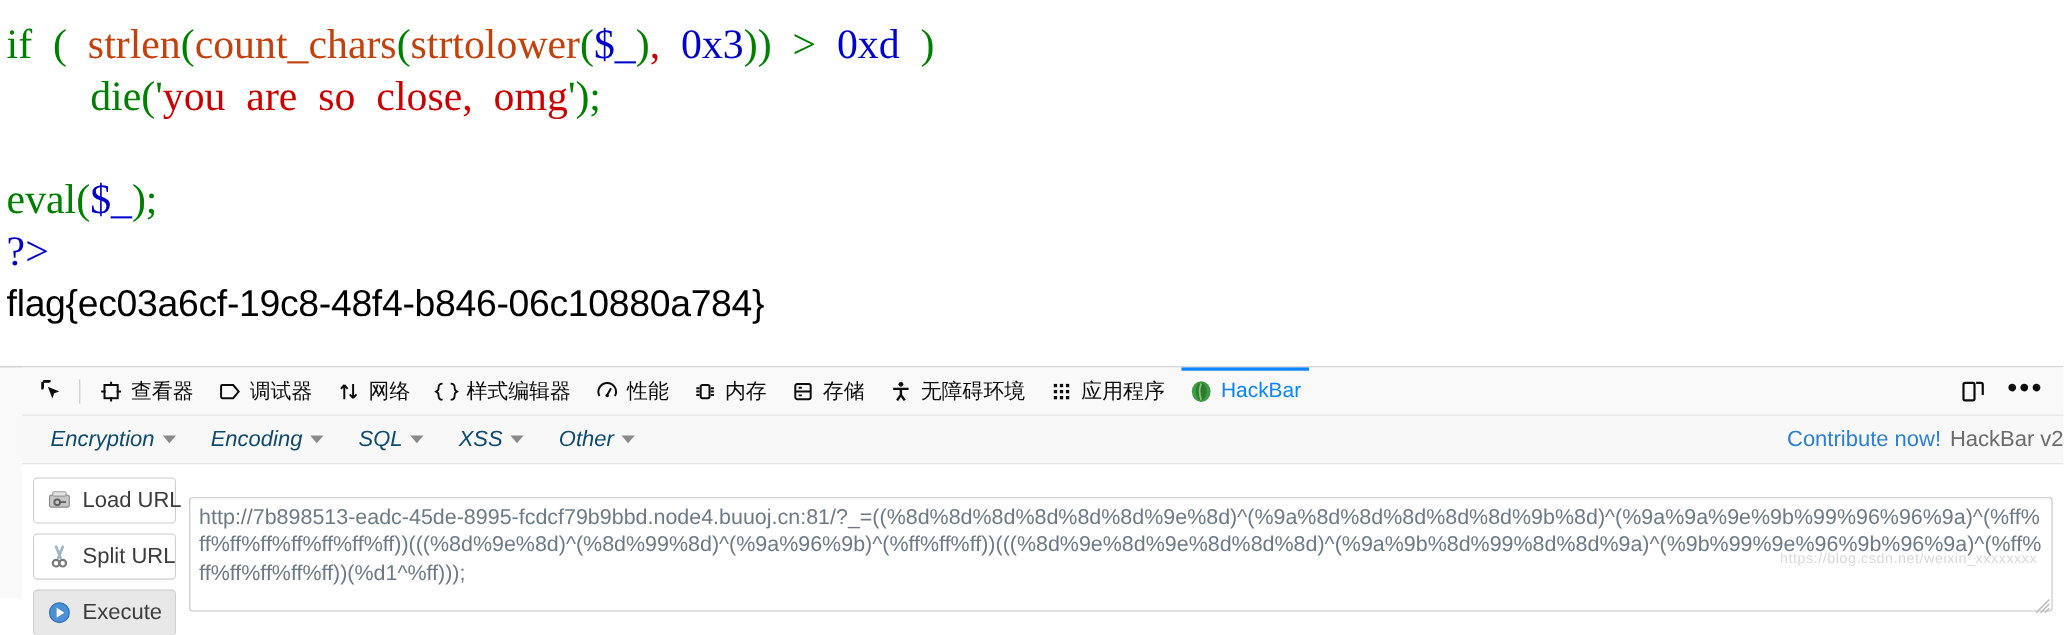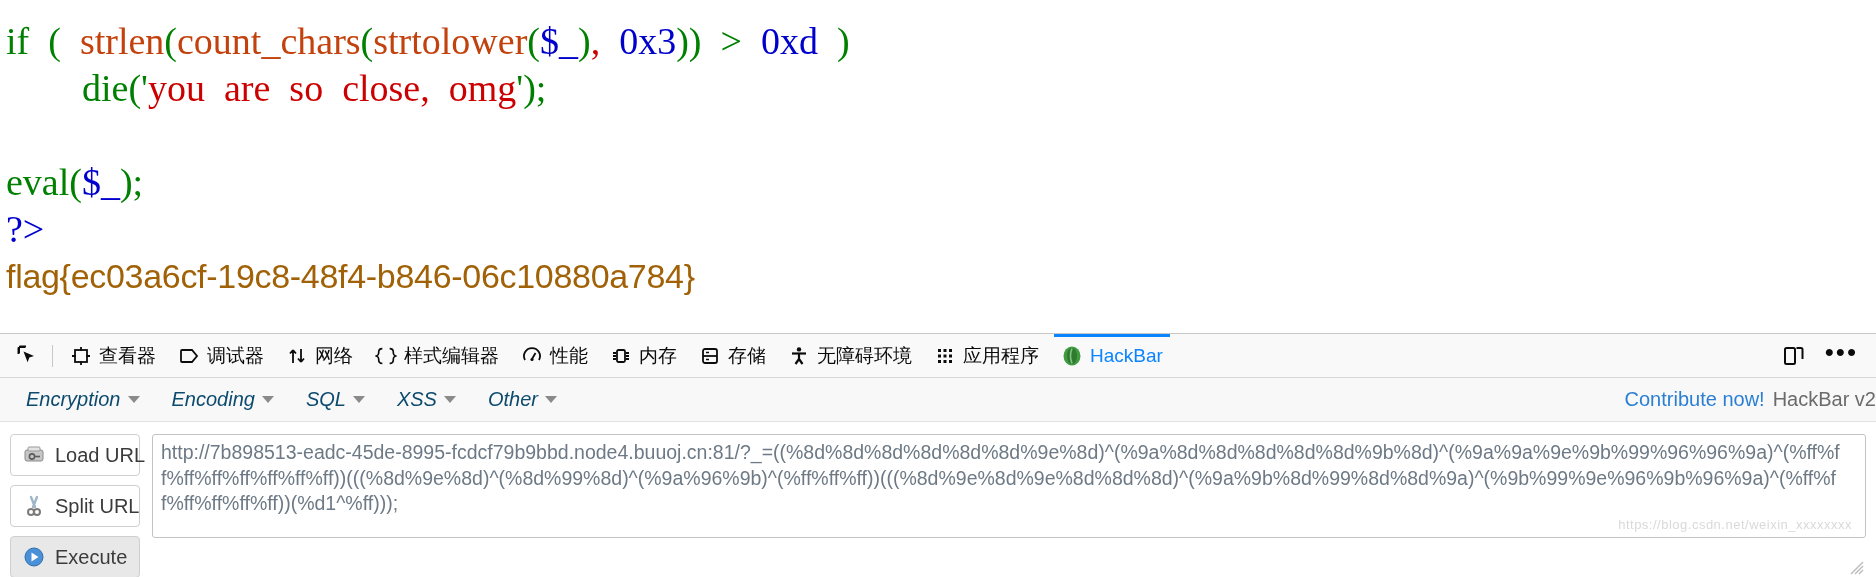--- a/index.html
+++ b/index.html
@@ -31,31 +31,32 @@
   .str     { color: #cc0000; }
   .num     { color: #0000cc; }
   .var     { color: #0000cc; }
   .tag     { color: #0000cc; }
   .op      { color: #008000; }
   .blank-line { display:block; height: 47px; }
 
   .flag-line {
     font-family: "Liberation Sans", sans-serif;
     font-size: 34px;
-    color: #a16207;
+    color: #000000;
     padding: 4px 0 0 6px;
     letter-spacing: -0.3px;
     white-space: nowrap;
   }
 
   
   .devtools {
     position: absolute; left: 0; top: 333px; width: 1876px; height: 211px;
     background: #f9f9fa;
     border-top: 1px solid #c8c8c9;
+    padding-left: 20px;
   }
   .dt-tabbar {
     position: relative;
     display: flex; align-items: center;
     height: 44px;
     background: #f9f9fa;
     border-bottom: 1px solid #d7d7db;
     padding-left: 4px;
   }
   .dt-picker {
@@ -108,21 +109,21 @@
     display: inline-block;
   }
   .hb-menu-spacer { flex: 1; }
   .hb-right {
     display:flex; align-items:baseline; gap: 8px;
     font-size: 20px; padding-right: 0px; white-space: nowrap;
   }
   .hb-contribute { color: #2a7fd4; cursor: pointer; }
   .hb-version { color: #6b6b6b; }
 
-  .hb-body { display: flex; padding: 12px 10px 0 10px; gap: 12px; }
+  .hb-body { display: flex; padding: 12px 10px 0 10px; gap: 12px; align-items: center; }
   .hb-actions { display: flex; flex-direction: column; gap: 9px; width: 130px; flex: none; }
   .hb-btn {
     display: flex; align-items: center; gap: 9px;
     height: 42px; padding: 0 11px;
     border: 1px solid #cfcfcf; border-radius: 4px;
     background: #ffffff;
     font-size: 20px; color: #3b3b3b;
     cursor: pointer; white-space: nowrap;
   }
   .hb-btn.exec { background: #e8e8e8; }

